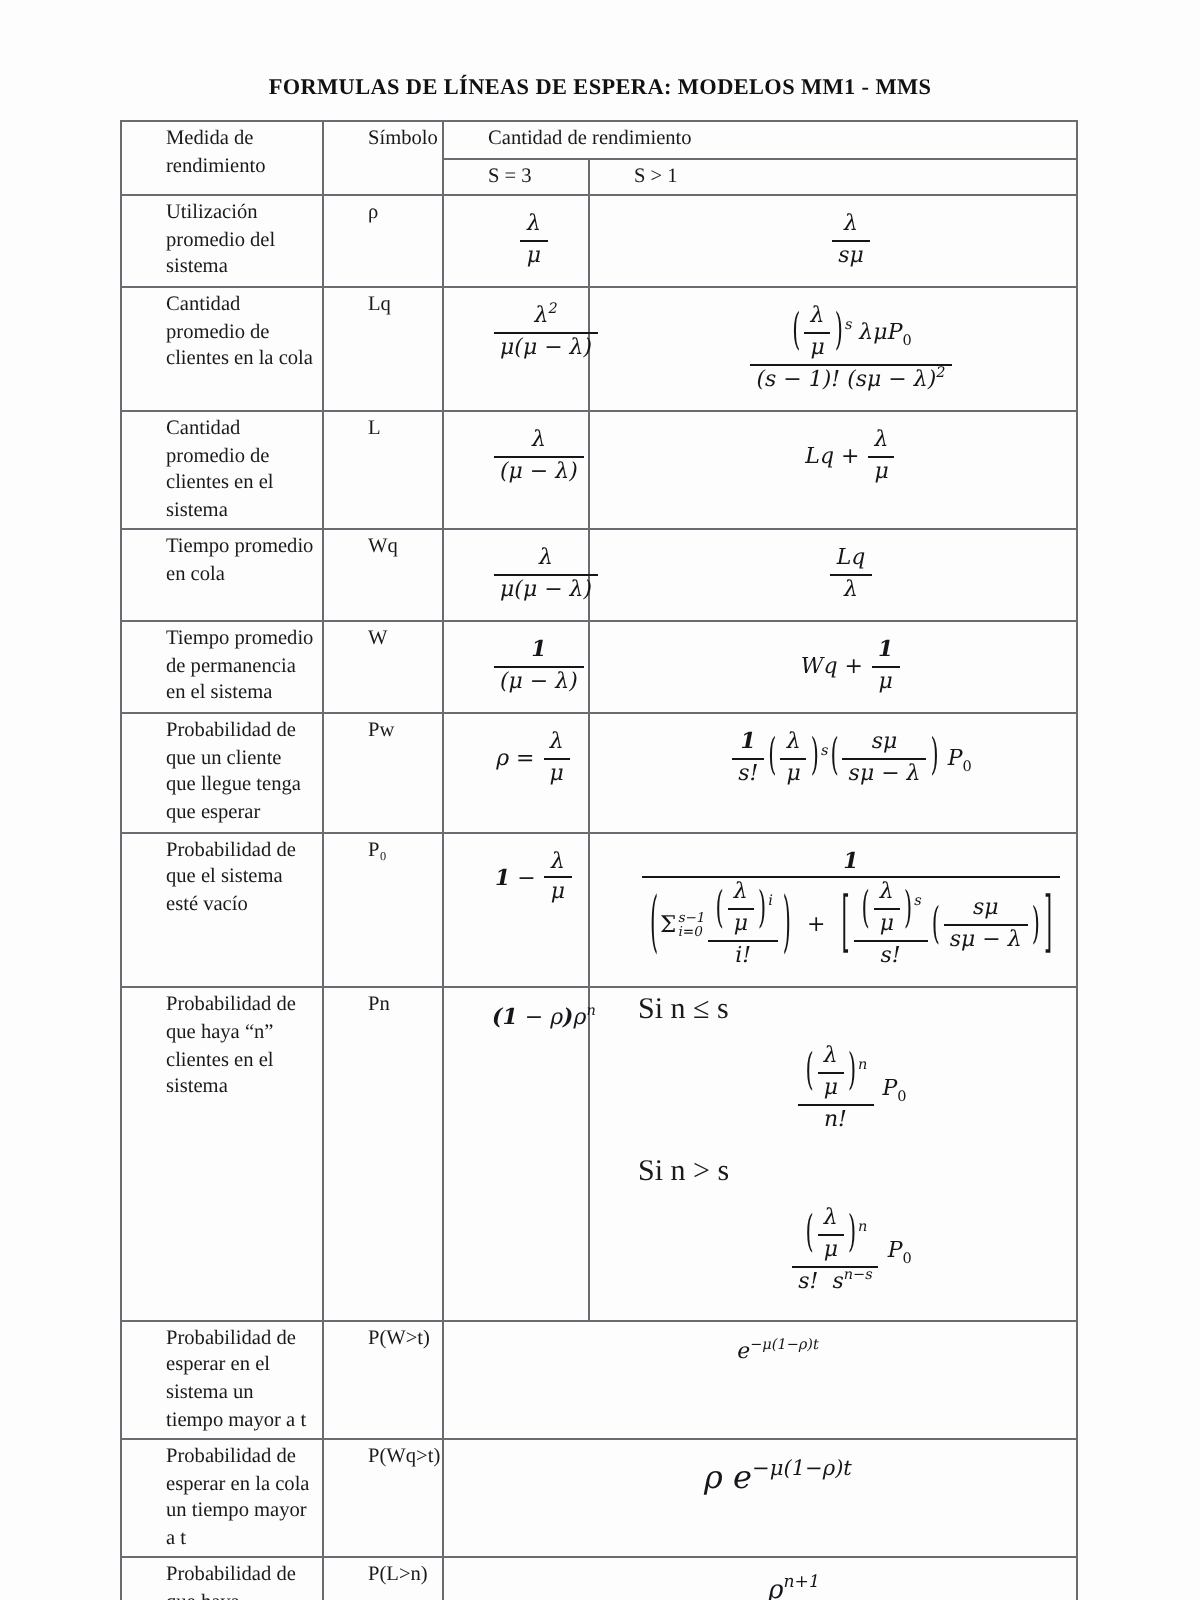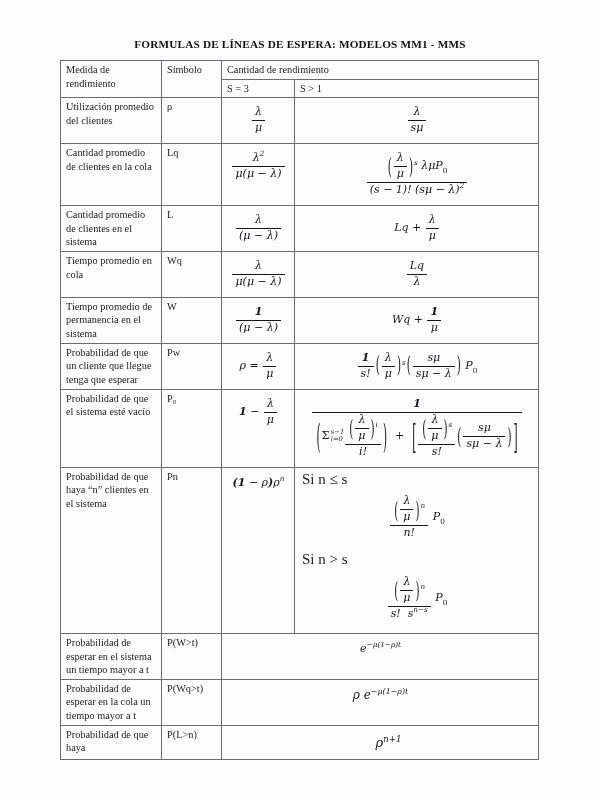--- a/index.html
+++ b/index.html
@@ -38,21 +38,21 @@
     position: absolute;
     left: 60px;
     top: 60px;
     width: 479px;
     border-collapse: collapse;
     table-layout: fixed;
   }
   table.formula-table td,
   table.formula-table th {
     border: 1px solid #6e6a72;
-    padding: 2px 4px 2px 5px;
+    padding: 2px 4px 2px 22px;
     vertical-align: top;
     font-size: 10.3px;
     line-height: 1.32;
     font-family: "Liberation Serif", serif;
     font-weight: normal;
     text-align: left;
     color: #1a1a1a;
   }
   .col-measure { width: 101px; }
   .col-symbol  { width: 60px; }
@@ -185,21 +185,21 @@
       </tr>
       <tr>
         <th class="hdr">S = 3</th>
         <th class="hdr">S &gt; 1</th>
       </tr>
     </thead>
 
     <tbody>
 
       <tr>
-        <td>Utilización promedio del clientes</td>
+        <td>Utilización promedio del sistema</td>
         <td class="sym">ρ</td>
         <td class="cell-center">
           <span class="formula-block">
             <span class="math">
               <span class="frac"><span class="num">λ</span><span class="den">μ</span></span>
             </span>
           </span>
         </td>
         <td class="cell-center">
           <span class="formula-block">
@@ -391,21 +391,21 @@
             </span>
           </span>
         </td>
       </tr>
 
       <tr>
         <td>Probabilidad de esperar en la cola un tiempo mayor a t</td>
         <td class="sym">P(Wq&gt;t)</td>
         <td class="cell-center" colspan="2">
           <span class="formula-block">
-            <span class="math" style="font-size:12px;">
+            <span class="math" style="font-size:16px;">
               ρ&nbsp;e<sup class="mx">−μ(1−ρ)t</sup>
             </span>
           </span>
         </td>
       </tr>
 
       <tr>
         <td>Probabilidad de que haya</td>
         <td class="sym">P(L&gt;n)</td>
         <td class="cell-center" colspan="2">

